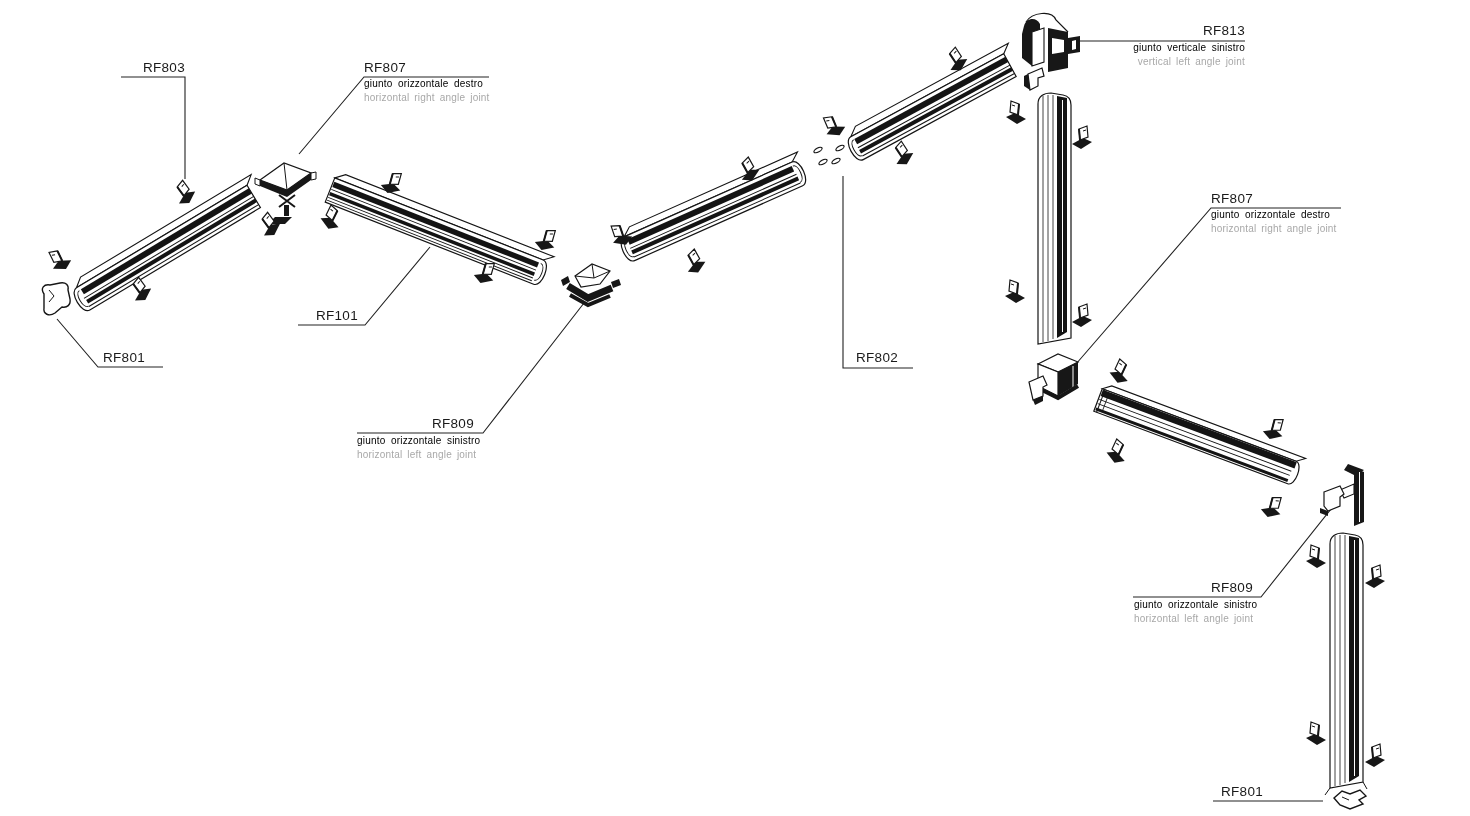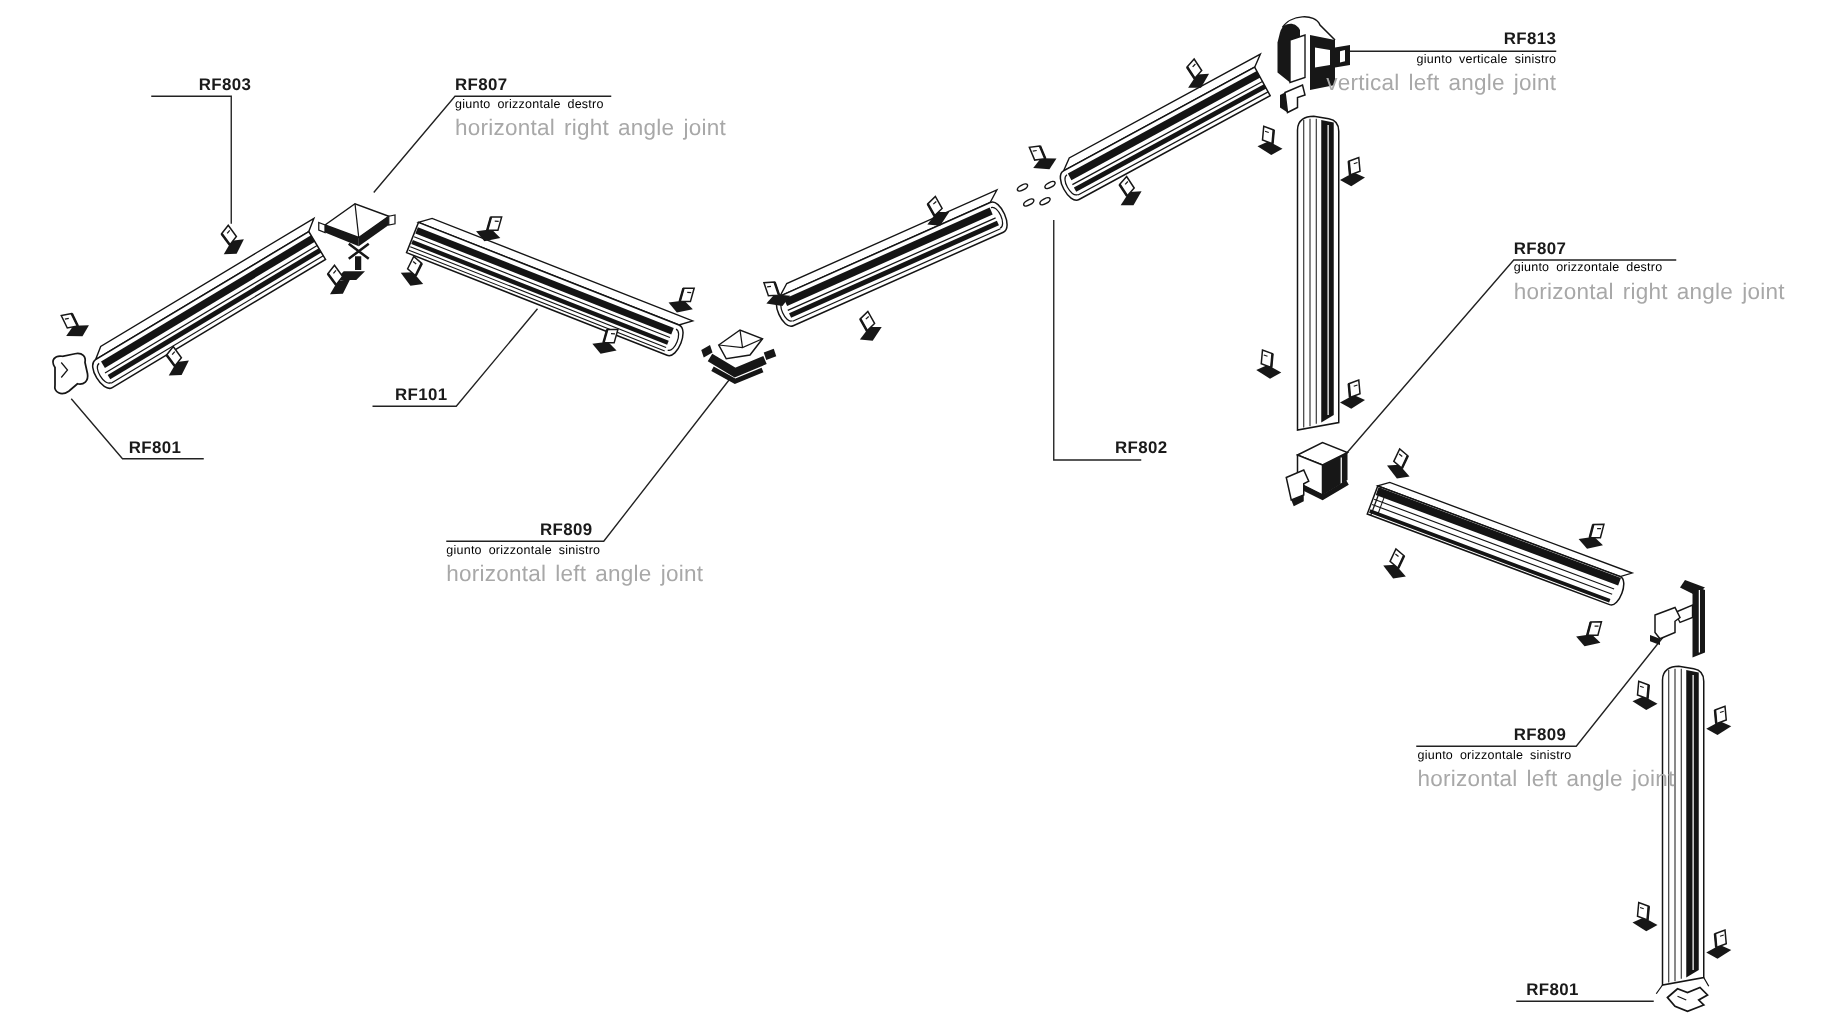--- a/index.html
+++ b/index.html
@@ -2,23 +2,23 @@
 <html><head>
 <meta charset="utf-8">
 <style>
   html,body{margin:0;padding:0;background:#fff;}
   .stage{
     position:relative;width:1470px;height:816px;background:#ffffff;
     font-family:"Liberation Sans", sans-serif;overflow:hidden;
   }
   .stage svg{position:absolute;left:0;top:0;}
   .callout{position:absolute;white-space:nowrap;line-height:1.05;text-align:right;}
-  .code{font-weight:bold;font-size:13.5px;color:#1a1a1a;letter-spacing:.3px;}
+  .code{font-weight:normal;font-size:13.5px;color:#1a1a1a;letter-spacing:.3px;}
   .desc-it{font-size:10px;color:#000000;letter-spacing:.2px;word-spacing:2.5px;}
-  .desc-en{font-size:18px;color:#a8a8a8;letter-spacing:.2px;word-spacing:2px;}
+  .desc-en{font-size:10px;color:#a8a8a8;letter-spacing:.2px;word-spacing:2px;}
   .ra{text-align:right;}
 </style>
 </head>
 <body>
 
 <div class="stage">
 
 <svg width="1470" height="816" viewBox="0 0 1470 816">
   <defs>
     <g id="clip">
@@ -205,39 +205,39 @@
     <use href="#clip" transform="translate(1117,453) rotate(20) scale(-1,1)"></use>
     <use href="#clip" transform="translate(1274,430) rotate(20)"></use>
     <use href="#clip" transform="translate(1272,508) rotate(20)"></use>
     <use href="#clip" transform="translate(1316,558) scale(-1,1)"></use>
     <use href="#clip" transform="translate(1375,578)"></use>
     <use href="#clip" transform="translate(1316,735) scale(-1,1)"></use>
     <use href="#clip" transform="translate(1375,757)"></use>
   </g>
 </svg>
 
-<div class="callout code ra" style="left:116px;top:61px;width:85px;">RF803</div>
+<div class="callout code ra" style="left:100px;top:61px;width:85px;">RF803</div>
 
 <div class="callout code" style="left:364px;top:61px;">RF807</div>
 <div class="callout desc-it" style="left:364px;top:79px;">giunto orizzontale destro</div>
 <div class="callout desc-en" style="left:364px;top:93px;">horizontal right angle joint</div>
 
 <div class="callout code ra" style="left:1045px;top:24px;width:200px;">RF813</div>
 <div class="callout desc-it ra" style="left:1045px;top:43px;width:200px;">giunto verticale sinistro</div>
 <div class="callout desc-en ra" style="left:1045px;top:57px;width:200px;">vertical left angle joint</div>
 
 <div class="callout code" style="left:1211px;top:192px;">RF807</div>
 <div class="callout desc-it" style="left:1211px;top:210px;">giunto orizzontale destro</div>
 <div class="callout desc-en" style="left:1211px;top:224px;">horizontal right angle joint</div>
 
 <div class="callout code ra" style="left:280px;top:309px;width:78px;text-align:right;">RF101</div>
 
 <div class="callout code" style="left:103px;top:351px;">RF801</div>
 
-<div class="callout code" style="left:892px;top:351px;">RF802</div>
+<div class="callout code" style="left:856px;top:351px;">RF802</div>
 
 <div class="callout code ra" style="left:384px;top:417px;width:90px;">RF809</div>
 <div class="callout desc-it" style="left:357px;top:436px;">giunto orizzontale sinistro</div>
 <div class="callout desc-en" style="left:357px;top:450px;">horizontal left angle joint</div>
 
 <div class="callout code ra" style="left:1163px;top:581px;width:90px;">RF809</div>
 <div class="callout desc-it" style="left:1134px;top:600px;">giunto orizzontale sinistro</div>
 <div class="callout desc-en" style="left:1134px;top:614px;">horizontal left angle joint</div>
 
 <div class="callout code" style="left:1221px;top:785px;">RF801</div>

